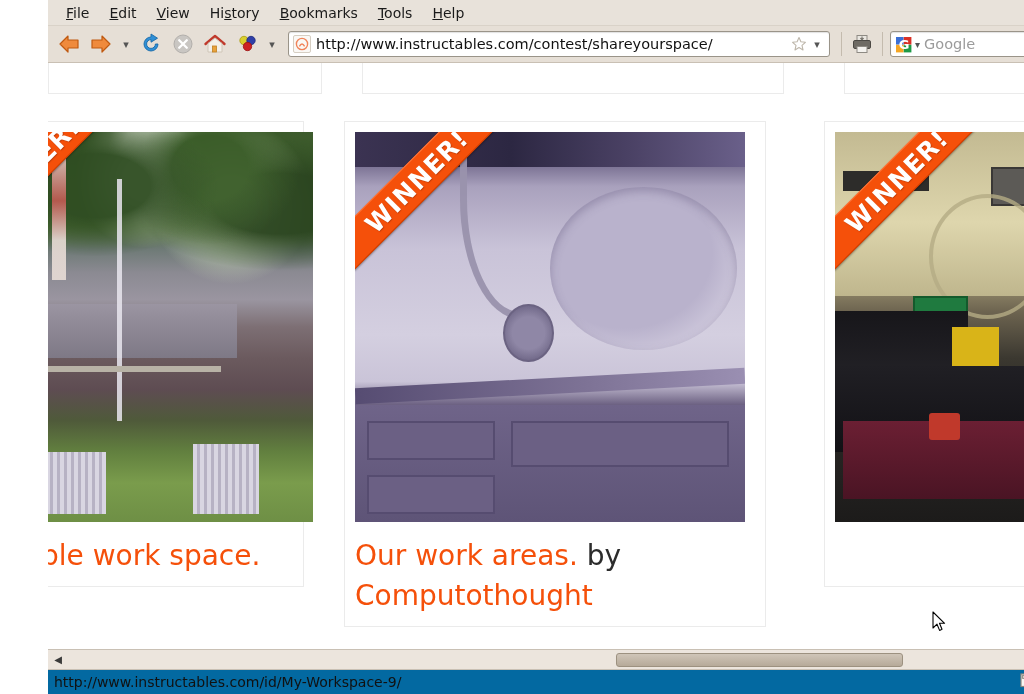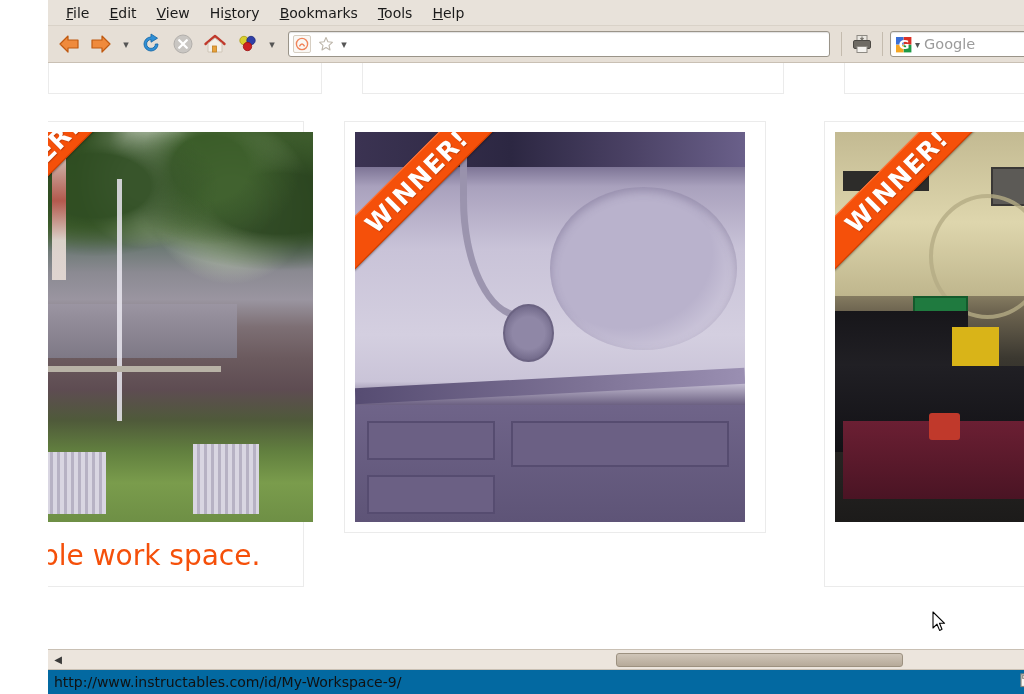--- a/index.html
+++ b/index.html
@@ -234,20 +234,21 @@
     </div>
     <div class="chev">▾</div>
 
     <div class="urlbar">
       <div class="url-favicon">
         <svg width="14" height="14" viewBox="0 0 14 14">
           <circle cx="7" cy="7" r="5.6" fill="none" stroke="#f0845a" stroke-width="1.4"></circle>
           <path d="M4.4 9.4 Q7 4.6 9.6 9.4" fill="none" stroke="#f0845a" stroke-width="1.4"></path>
         </svg>
       </div>
+      <div class="url-text" title="http://www.instructables.com/contest/shareyourspace/">http://www.instructables.com/contest/shareyourspace/</div>
       <div class="url-star">
         <svg width="16" height="16" viewBox="0 0 16 16">
           <path d="M8 1.6 L9.9 5.8 L14.4 6.3 L11 9.4 L12 13.9 L8 11.6 L4 13.9 L5 9.4 L1.6 6.3 L6.1 5.8 Z" fill="none" stroke="#bdb6aa" stroke-width="1.1" stroke-linejoin="round"></path>
         </svg>
       </div>
       <div class="url-chev">▾</div>
     </div>
 
     <div class="toolsep"></div>
 
@@ -376,20 +377,25 @@
                    border:2px solid #564c70;background:#6b6084;"></div>
               <div style="position:absolute;left:40%;top:74%;width:56%;height:12%;
                    border:2px solid #564c70;background:#6b6084;"></div>
               <div style="position:absolute;left:3%;top:88%;width:33%;height:10%;
                    border:2px solid #564c70;background:#6b6084;"></div>
             </div>
             <div class="ribbon">
               <span>WINNER!</span>
             </div>
           </div>
+          <div class="card-title">
+            <span class="link">Our work areas.</span>
+            <span class="by">by</span>
+            <span class="author">Computothought</span>
+          </div>
         </div>
 
         <div style="width:58px;flex:0 0 58px;"></div>
 
         <div class="card" style="width:422px;">
           <div class="thumb-box" style="width:390px; height:390px;">
             <div class="thumb" style="background:linear-gradient(to bottom,
                      #b9b08a 0%, #cfc79c 10%, #d9d2a8 22%,
                      #b5a981 34%, #6d6450 46%, #3b3830 58%,
                      #2a2824 72%, #232120 88%, #1c1b1a 100%);">

